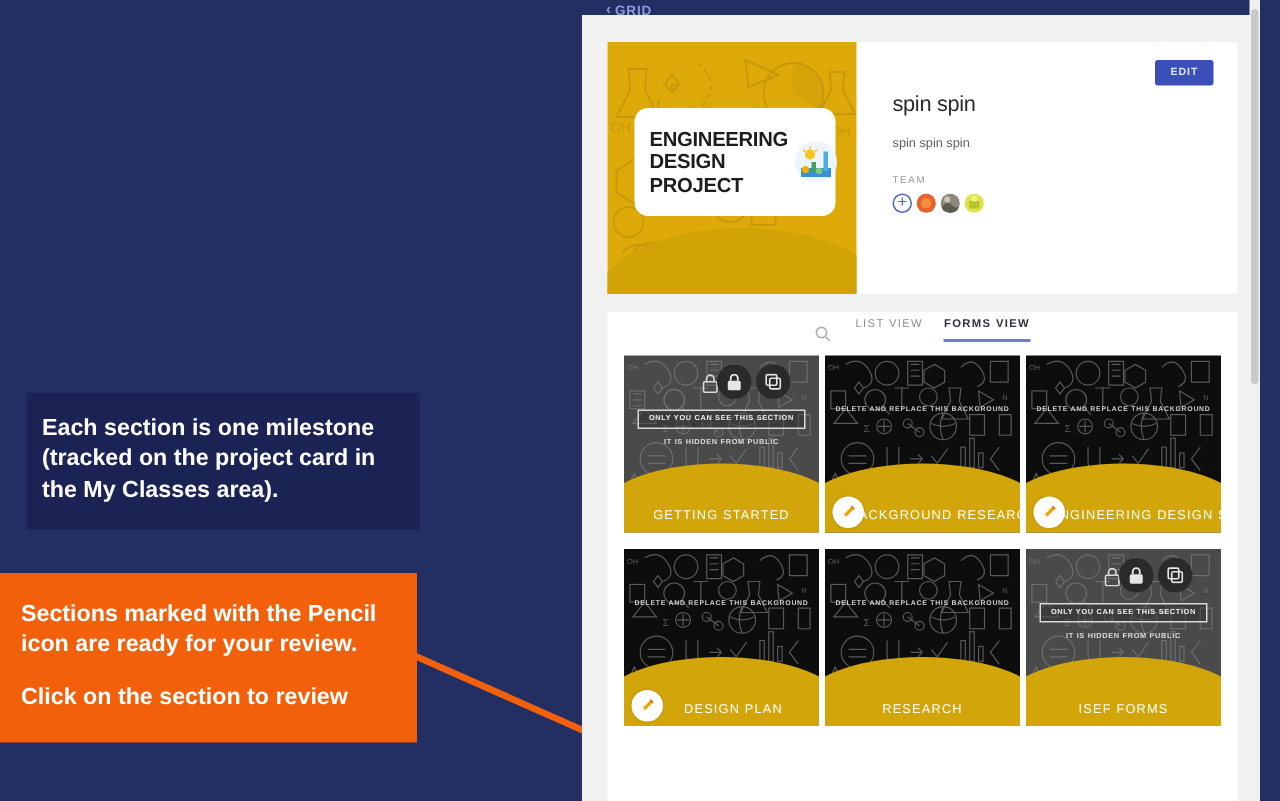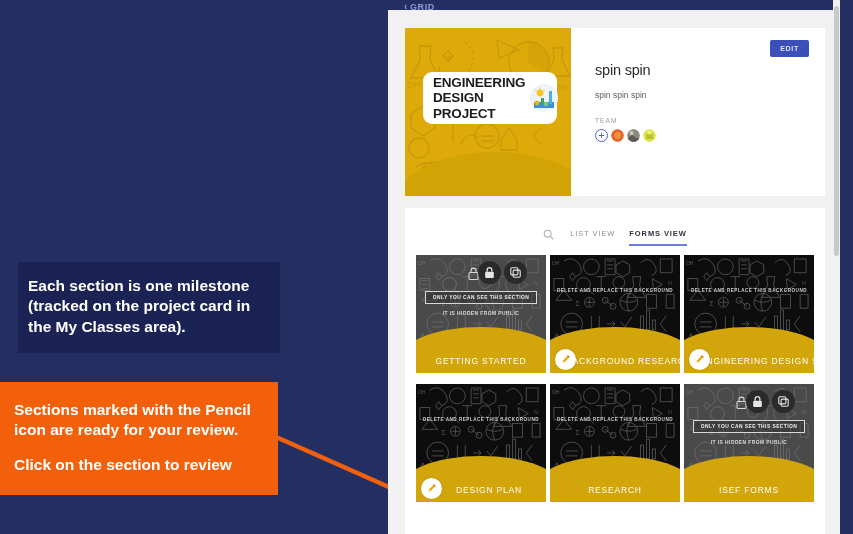--- a/index.html
+++ b/index.html
@@ -59,21 +59,21 @@
     background: #ddaa09; overflow: hidden; flex: 0 0 166px;
   }
   #proj-thumb .doodles {
     position: absolute; inset: 0; opacity: .40;
   }
   #proj-thumb .wave {
     position: absolute; left: -10px; bottom: -8px; width: 200px; height: 52px;
     background: #d2a305; border-radius: 50% 50% 0 0 / 100% 100% 0 0;
   }
   #proj-badge {
-    position: absolute; left: 18px; top: 44px; width: 134px; height: 52px;
+    position: absolute; left: 18px; top: 44px; width: 134px; height: 72px;
     background: #fff; border-radius: 9px;
     display: flex; align-items: center; padding: 0 10px; gap: 4px;
   }
   #proj-badge .ttl {
     font-size: 13.5px; font-weight: bold; color: #1c1c1c;
     line-height: 1.12; letter-spacing: -.2px;
   }
   #proj-badge .gfx { width: 30px; height: 30px; flex: 0 0 30px; }
 
   #header-info { position: relative; flex: 1; padding: 34px 0 0 24px; }
@@ -93,22 +93,22 @@
     display: flex; align-items: center; justify-content: center;
     font-size: 11px; line-height: 1; font-weight: 300;
   }
 
   
   #sections-panel {
     position: absolute; left: 17px; top: 208px; width: 420px; height: 330px;
     background: #fff;
   }
   #view-tabs {
-    display: flex; align-items: flex-start; justify-content: center;
-    gap: 14px; padding-top: 21px;
+    display: flex; align-items: flex-end; justify-content: center;
+    gap: 14px; padding-top: 3px;
   }
   #search-icon { width: 11px; height: 11px; opacity: .55; margin-right: 2px; }
   .vtab {
     font-size: 7.5px; letter-spacing: .9px; color: #8d8d9a;
     padding-bottom: 6px; cursor: pointer; border-bottom: 2px solid transparent;
   }
   .vtab.active { color: #31313d; font-weight: bold; border-bottom-color: #6d7fd4; }
 
   #cards-grid {
     margin-top: 9px; padding: 0 11px;

